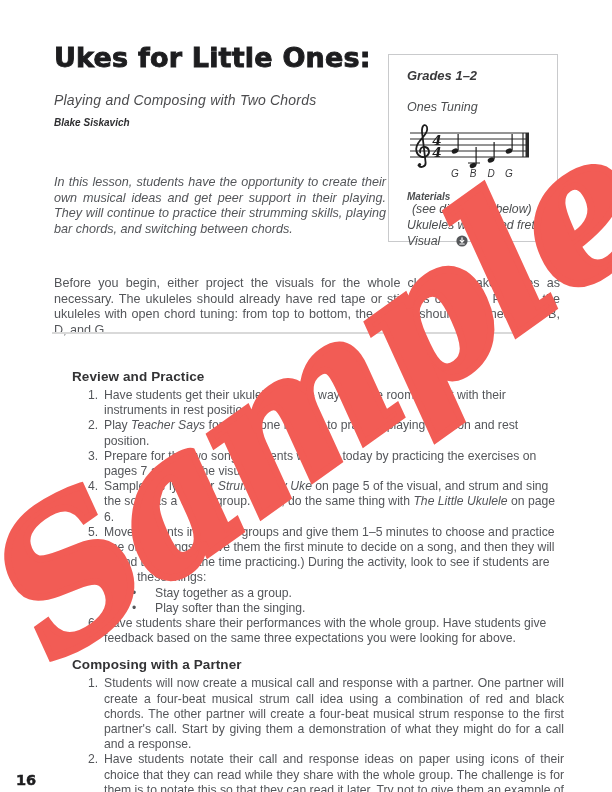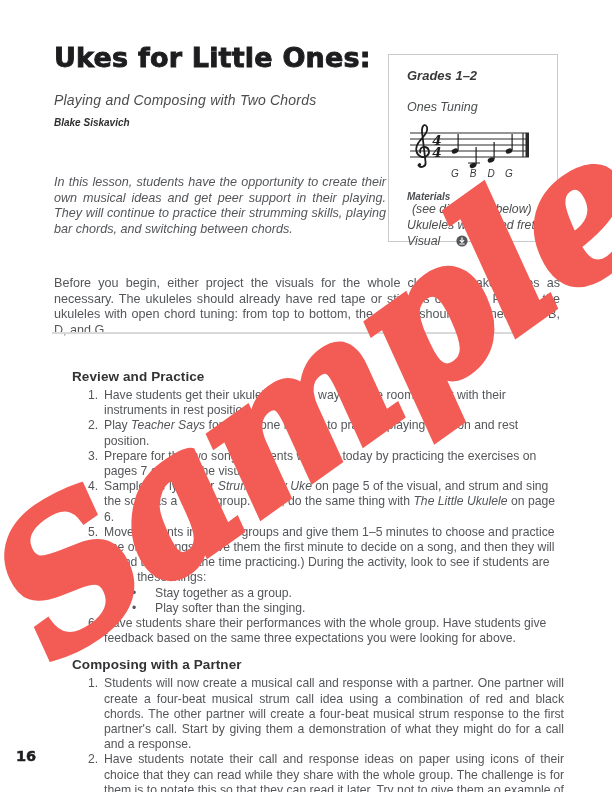--- a/index.html
+++ b/index.html
@@ -86,21 +86,21 @@
     font-style: italic; font-weight: bold;
     font-size: 185px; letter-spacing: -4px;
     color: #f25c55;
     -webkit-text-stroke: 7px #f25c55;
     white-space: nowrap;
     z-index: 10;
   }
 
   
   .pagenum {
-    position: absolute; left: 16px; top: 748px;
+    position: absolute; left: 16px; top: 772px;
     font-size: 14.5px; font-weight: bold; color: #1d1d1f;
     -webkit-text-stroke: 0.5px #1d1d1f;
     font-family: "DejaVu Sans", sans-serif;
   }
 </style>
 </head>
 <body>
 
 <div class="page">
 

